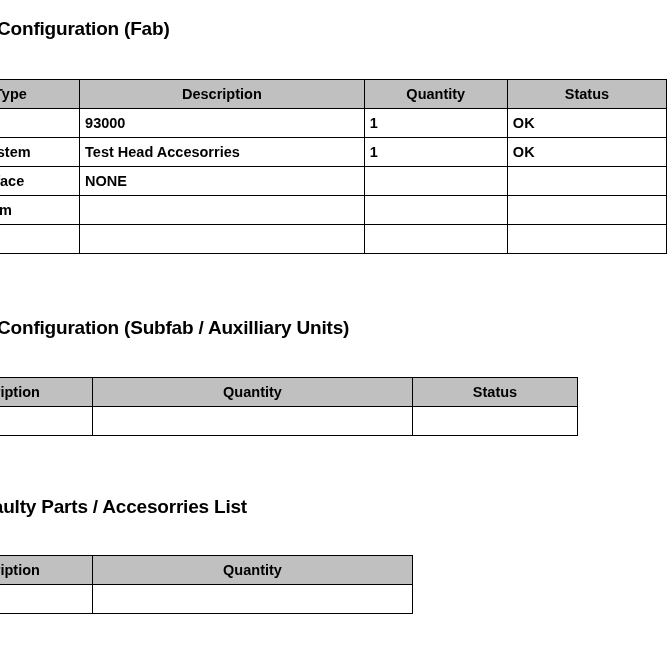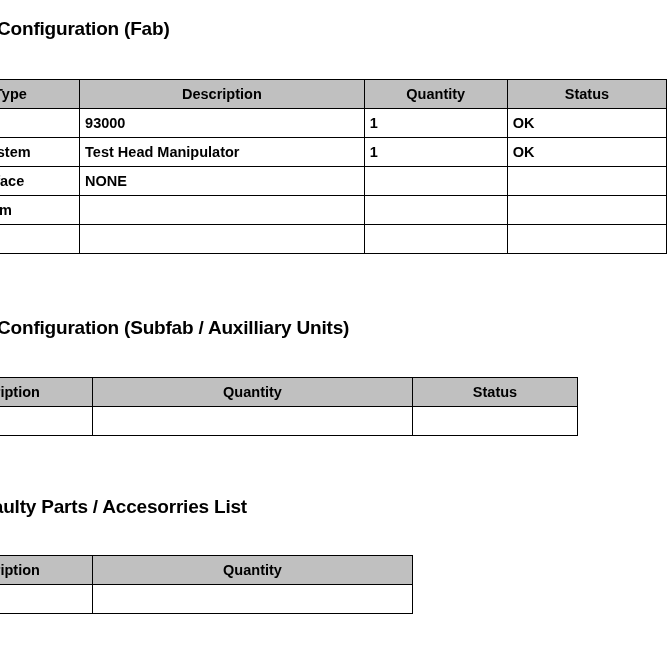--- a/index.html
+++ b/index.html
@@ -88,21 +88,21 @@
       </thead>
       <tbody>
         <tr>
           <td>Test System</td>
           <td>93000</td>
           <td>1</td>
           <td>OK</td>
         </tr>
         <tr>
           <td>Handling System</td>
-          <td>Test Head Manipulator</td>
+          <td>Test Head Accesorries</td>
           <td>1</td>
           <td>OK</td>
         </tr>
         <tr>
           <td>Device Interface</td>
           <td>NONE</td>
           <td></td>
           <td></td>
         </tr>
         <tr>

